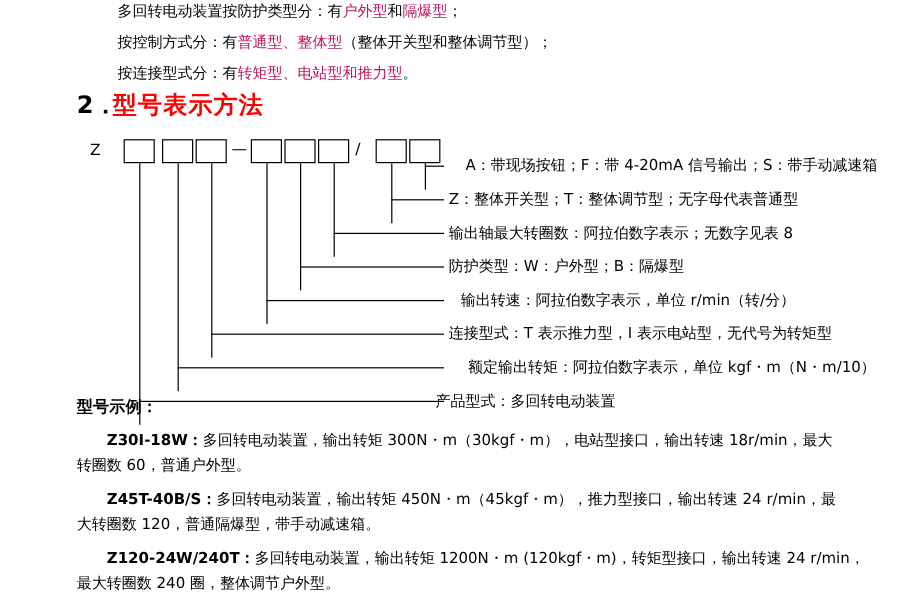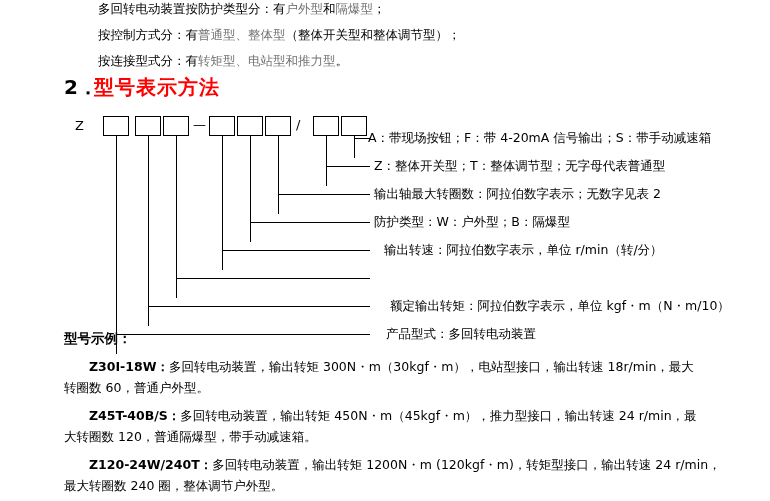--- a/index.html
+++ b/index.html
@@ -14,21 +14,21 @@
     font-size: 12.5px;
     color: #000000;
     position: relative;
     overflow: hidden;
   }
   .page {
     position: relative;
     width: 770px;
     height: 501px;
   }
-  .red { color: #737373; }
+  .red { color: #be185d; }
   .intro {
     position: absolute;
     left: 0;
     top: 0;
     width: 770px;
   }
   .intro-line {
     margin: 0 0 9px 0;
     padding-left: 98px;
     line-height: 17px;
@@ -180,27 +180,28 @@
 
     <span class="hline" style="left:354px; top:34px;  width:16px;"></span>
     <span class="hline" style="left:326px; top:62px;  width:44px;"></span>
     <span class="hline" style="left:278px; top:90px;  width:92px;"></span>
     <span class="hline" style="left:250px; top:118px; width:120px;"></span>
     <span class="hline" style="left:222px; top:146px; width:148px;"></span>
     <span class="hline" style="left:176px; top:174px; width:194px;"></span>
     <span class="hline" style="left:148px; top:202px; width:222px;"></span>
     <span class="hline" style="left:116px; top:230px; width:254px;"></span>
 
-    <span class="legend" style="left:368px; top:27px;">A：带现场按钮；F：带 4-20mA 信号输出；S：带手动减速箱</span>
+    <span class="legend" style="left:388px; top:27px;">A：带现场按钮；F：带 4-20mA 信号输出；S：带手动减速箱</span>
     <span class="legend" style="left:374px; top:55px;">Z：整体开关型；T：整体调节型；无字母代表普通型</span>
-    <span class="legend" style="left:374px; top:83px;">输出轴最大转圈数：阿拉伯数字表示；无数字见表 2</span>
+    <span class="legend" style="left:374px; top:83px;">输出轴最大转圈数：阿拉伯数字表示；无数字见表 8</span>
     <span class="legend" style="left:374px; top:111px;">防护类型：W：户外型；B：隔爆型</span>
     <span class="legend" style="left:384px; top:139px;">输出转速：阿拉伯数字表示，单位 r/min（转/分）</span>
+    <span class="legend" style="left:374px; top:167px;">连接型式：T 表示推力型，I 表示电站型，无代号为转矩型</span>
     <span class="legend" style="left:390px; top:195px;">额定输出转矩：阿拉伯数字表示，单位 kgf・m（N・m/10）</span>
-    <span class="legend" style="left:386px; top:223px;">产品型式：多回转电动装置</span>
+    <span class="legend" style="left:363px; top:223px;">产品型式：多回转电动装置</span>
   </div>
 
   <div class="examples">
     <div class="ex-title">型号示例：</div>
 
     <div class="ex-block" style="top:26px;">
       <div class="ex-first"><span class="code">Z30I-18W：</span><span>多回转电动装置，输出转矩 300N・m（30kgf・m），电站型接口，输出转速 18r/min，最大</span></div>
       <div>转圈数 60，普通户外型。</div>
     </div>
 

